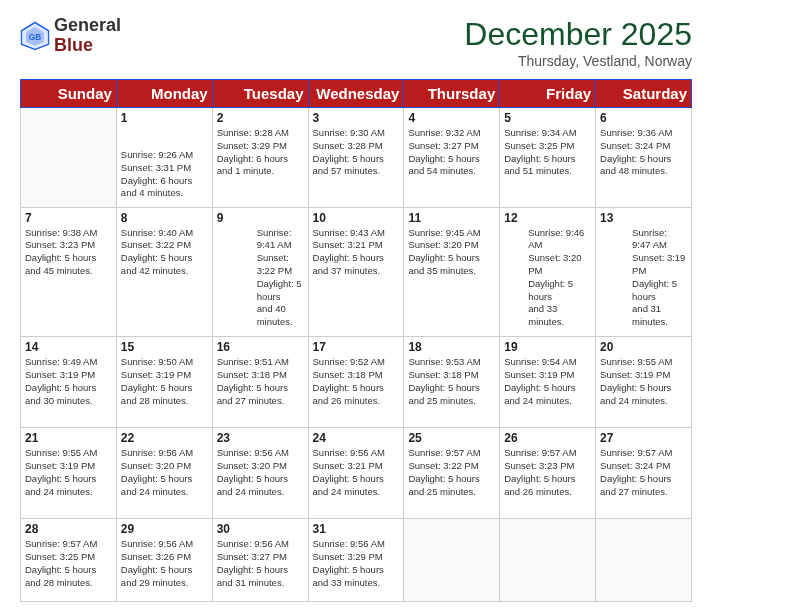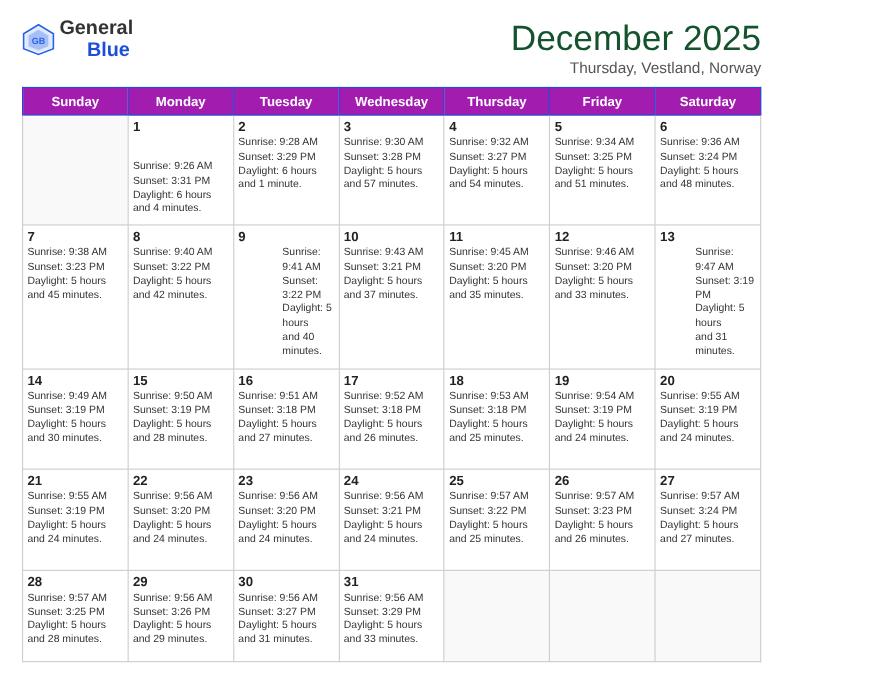--- a/index.html
+++ b/index.html
@@ -27,21 +27,21 @@
       display: flex;
       align-items: center;
       gap: 4px;
     }
     .logo-text {
       font-size: 18px;
       font-weight: bold;
       line-height: 1.1;
     }
     .logo-general { color: #333; }
-    .logo-blue { color: #1d4ed8; margin-left: 25px; }
+    .logo-blue { color: #7f1d1d; }
     .logo-icon {
       width: 30px;
       height: 30px;
     }
     .title-block {
       text-align: right;
     }
     .month-title {
       font-size: 32px;
       font-weight: normal;
@@ -51,26 +51,26 @@
       font-size: 14px;
       color: #555;
     }
     .calendar {
       flex: 1;
       border-collapse: collapse;
       width: 100%;
       table-layout: fixed;
     }
     .calendar thead tr th {
-      background: #a21caf;
+      background: #b91c1c;
       color: #fff;
-      font-size: 12px;
+      font-size: 15px;
       font-weight: bold;
       padding: 5px 4px;
-      text-align: center;
+      text-align: right;
       border: 1px solid #1d4ed8;
     }
     .calendar tbody tr td {
       border: 1px solid #ccc;
       vertical-align: top;
       padding: 3px 4px;
       font-size: 10px;
       color: #333;
       height: 88px;
     }
@@ -205,21 +205,21 @@
           </td>
           <td>
             <span class="day-num">11</span>
             <div class="day-info" style="white-space: pre-line;">Sunrise: 9:45 AM
 Sunset: 3:20 PM
 Daylight: 5 hours
 and 35 minutes.</div>
           </td>
           <td>
             <span class="day-num">12</span>
-            <div class="day-info" style="white-space: pre-line;">Sunrise: 9:46 AM
+            <div class="day-info" style="white-space: pre-line; margin-left: 24px;">Sunrise: 9:46 AM
 Sunset: 3:20 PM
 Daylight: 5 hours
 and 33 minutes.</div>
           </td>
           <td>
             <span class="day-num">13</span>
             <div class="day-info" style="white-space: pre-line; margin-left: 32px;">Sunrise: 9:47 AM
 Sunset: 3:19 PM
 Daylight: 5 hours
 and 31 minutes.</div>

